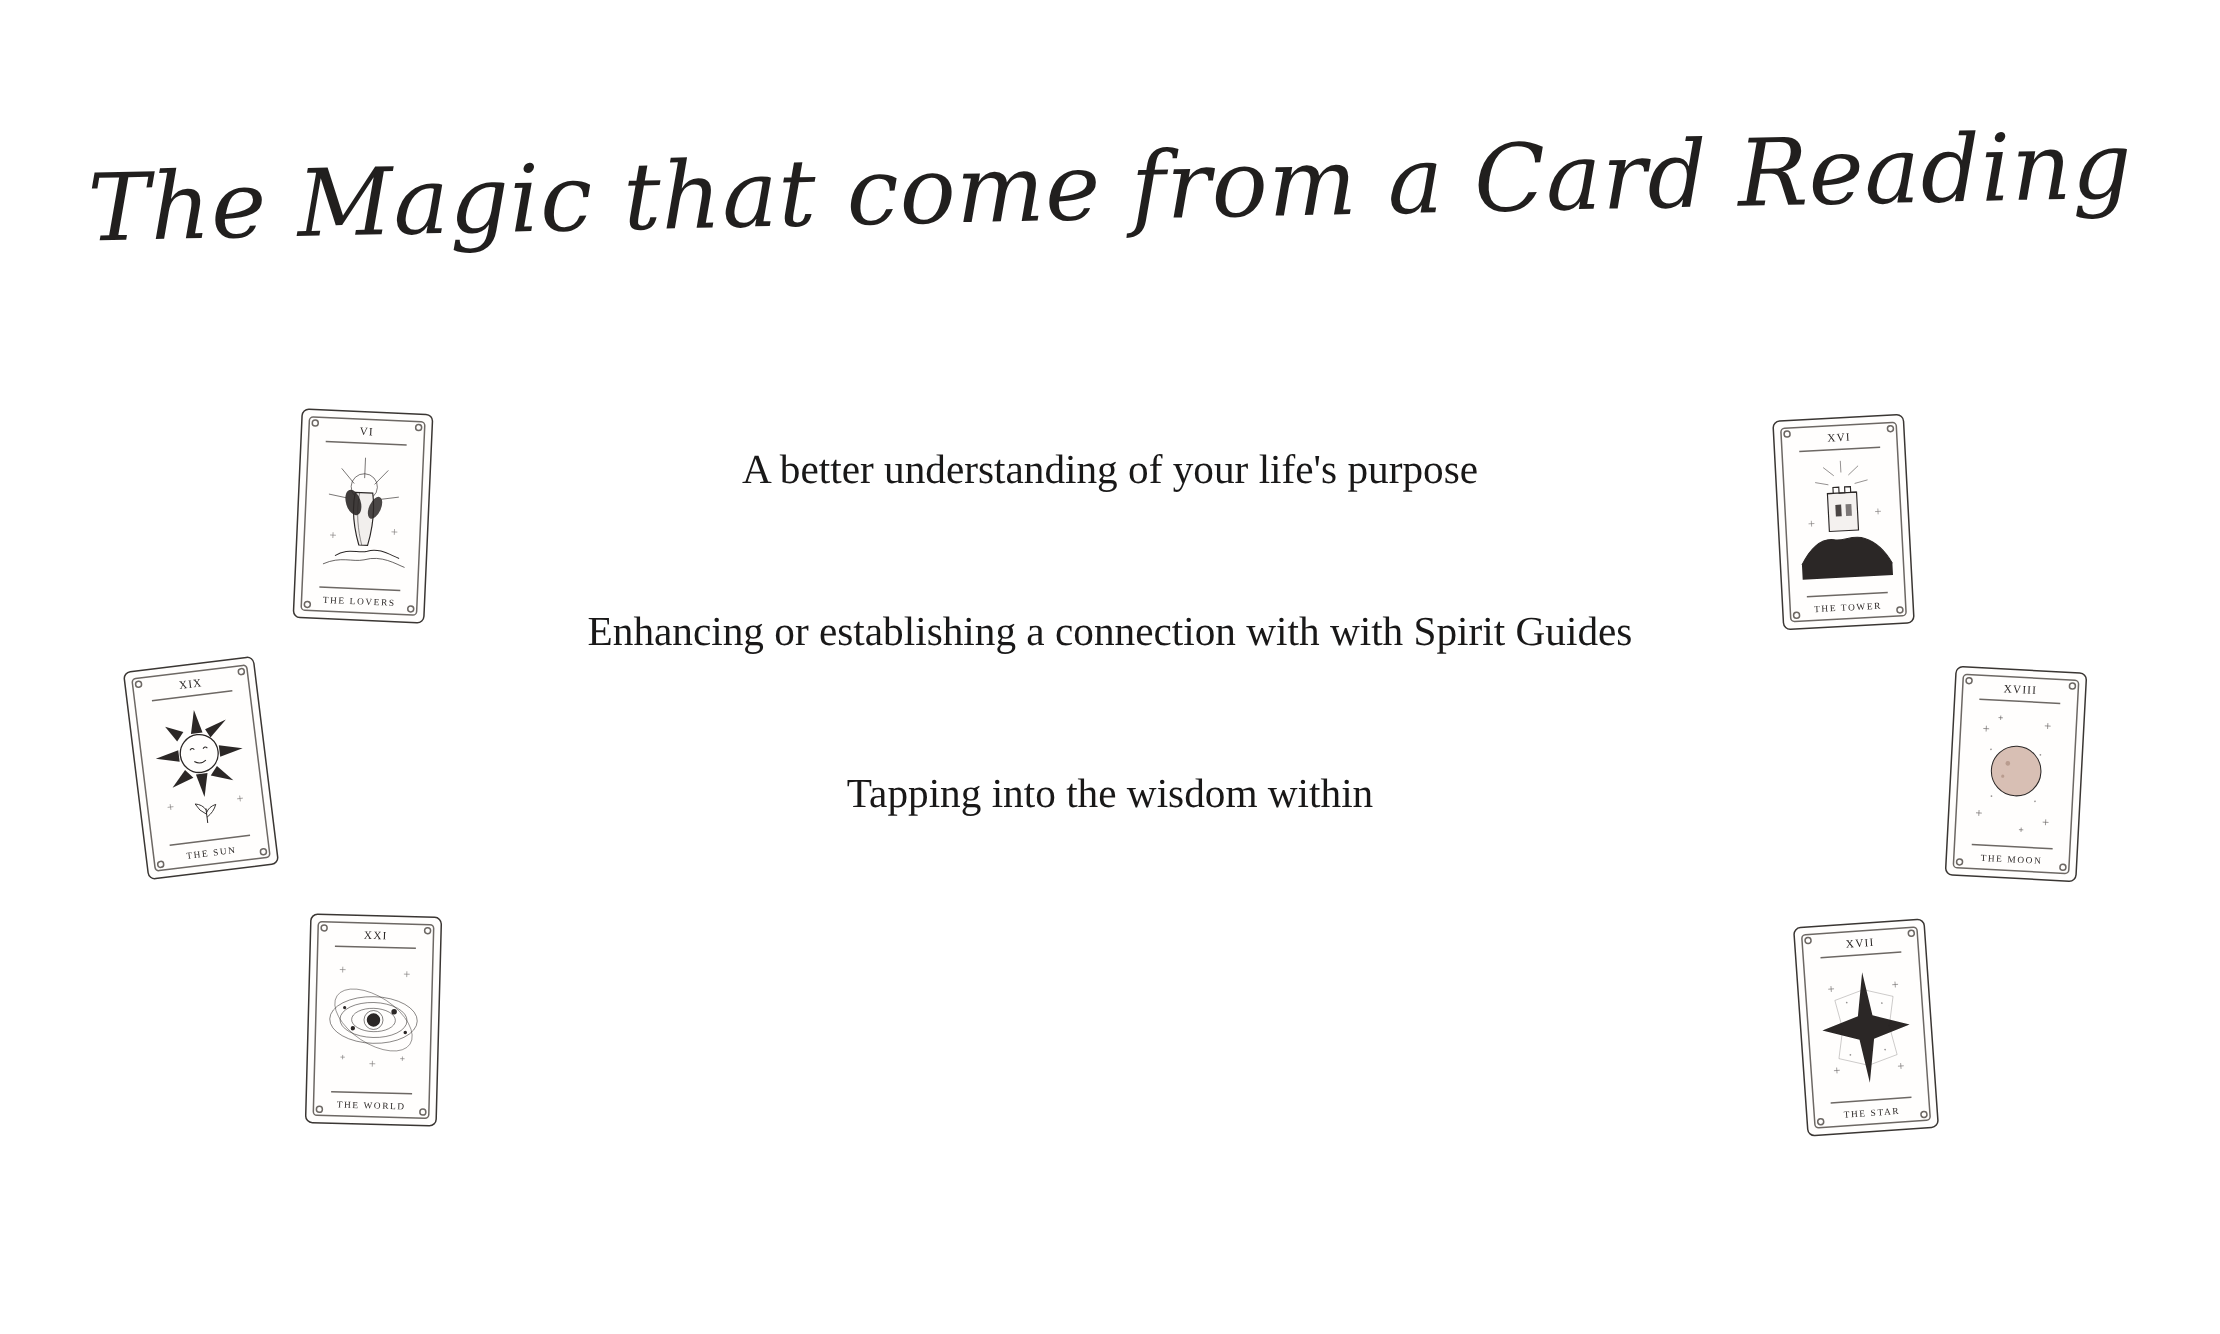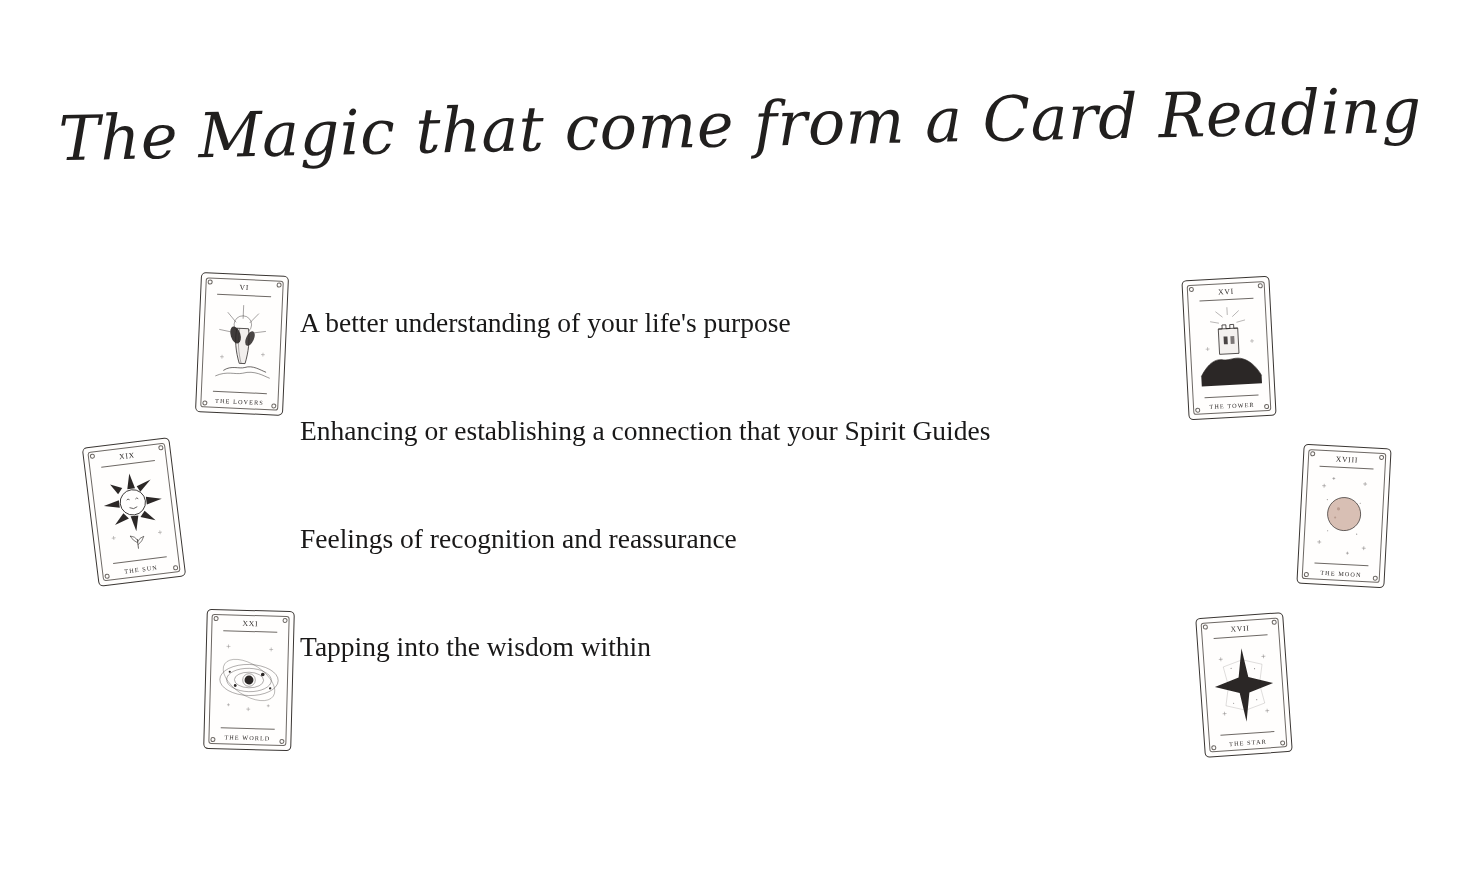--- a/index.html
+++ b/index.html
@@ -31,22 +31,23 @@
     letter-spacing: 0.5px;
     color: #211f1e;
     transform: rotate(-1.2deg);
     white-space: nowrap;
   }
 
   
   .benefits {
     position: absolute;
     left: 300px;
-    top: 306px;
+    top: 296px;
     width: 880px;
+    text-align: center;
   }
   .benefit-line {
     font-family: "Liberation Serif", serif;
     font-size: 27.5px;
     line-height: 1.2;
     color: #191818;
     margin-bottom: 75px;
     white-space: nowrap;
   }
   .benefit-line:last-child { margin-bottom: 0; }
@@ -130,22 +131,21 @@
   #card-world  { left: 205px; top: 610px; transform: rotate(1.5deg); }
   #card-star   { left: 1200px; top: 615px; transform: rotate(-4deg); }
 </style>
 </head>
 <body>
 
 <div class="title">The Magic that come from a Card Reading</div>
 
 <div class="benefits">
   <div class="benefit-line">A better understanding of your life's purpose</div>
-  <div class="benefit-line">Enhancing or establishing a connection that your Spirit Guides</div>
-  <div class="benefit-line">Feelings of recognition and reassurance</div>
+  <div class="benefit-line">Enhancing or establishing a connection with with Spirit Guides</div>
   <div class="benefit-line">Tapping into the wisdom within</div>
 </div>
 
 <div class="card" id="card-lovers">
   <div class="inner-frame"></div>
   <div class="corner tl"></div>
   <div class="corner tr"></div>
   <div class="corner bl"></div>
   <div class="corner br"></div>
   <div class="roman">VI</div>

